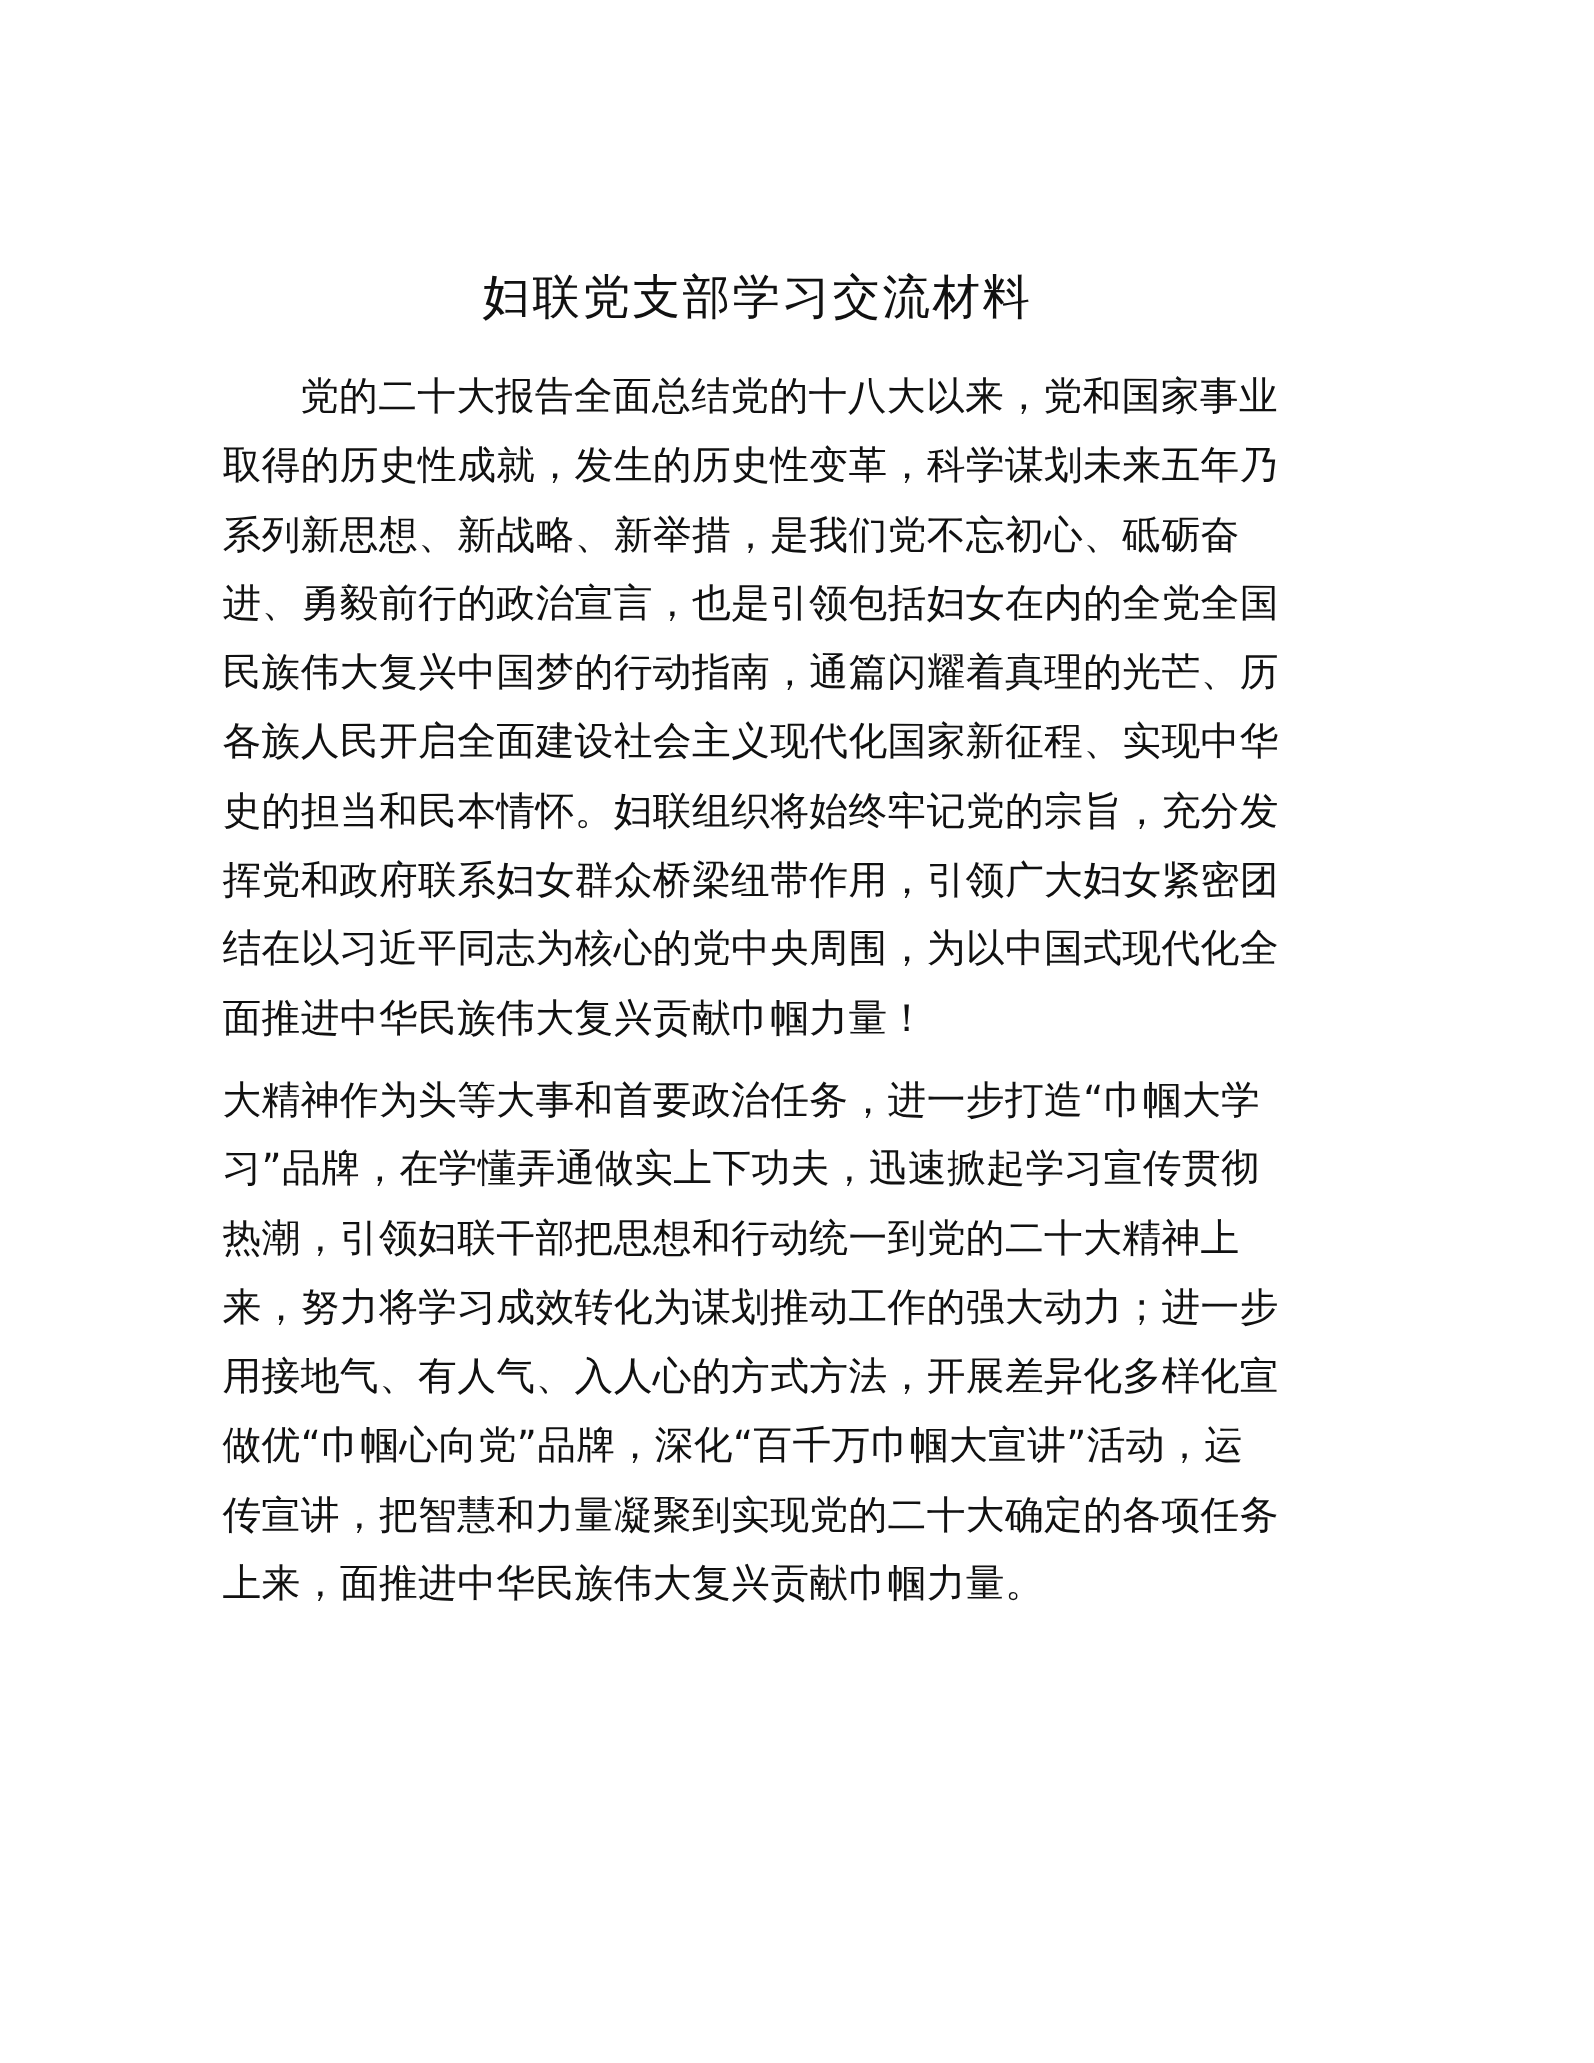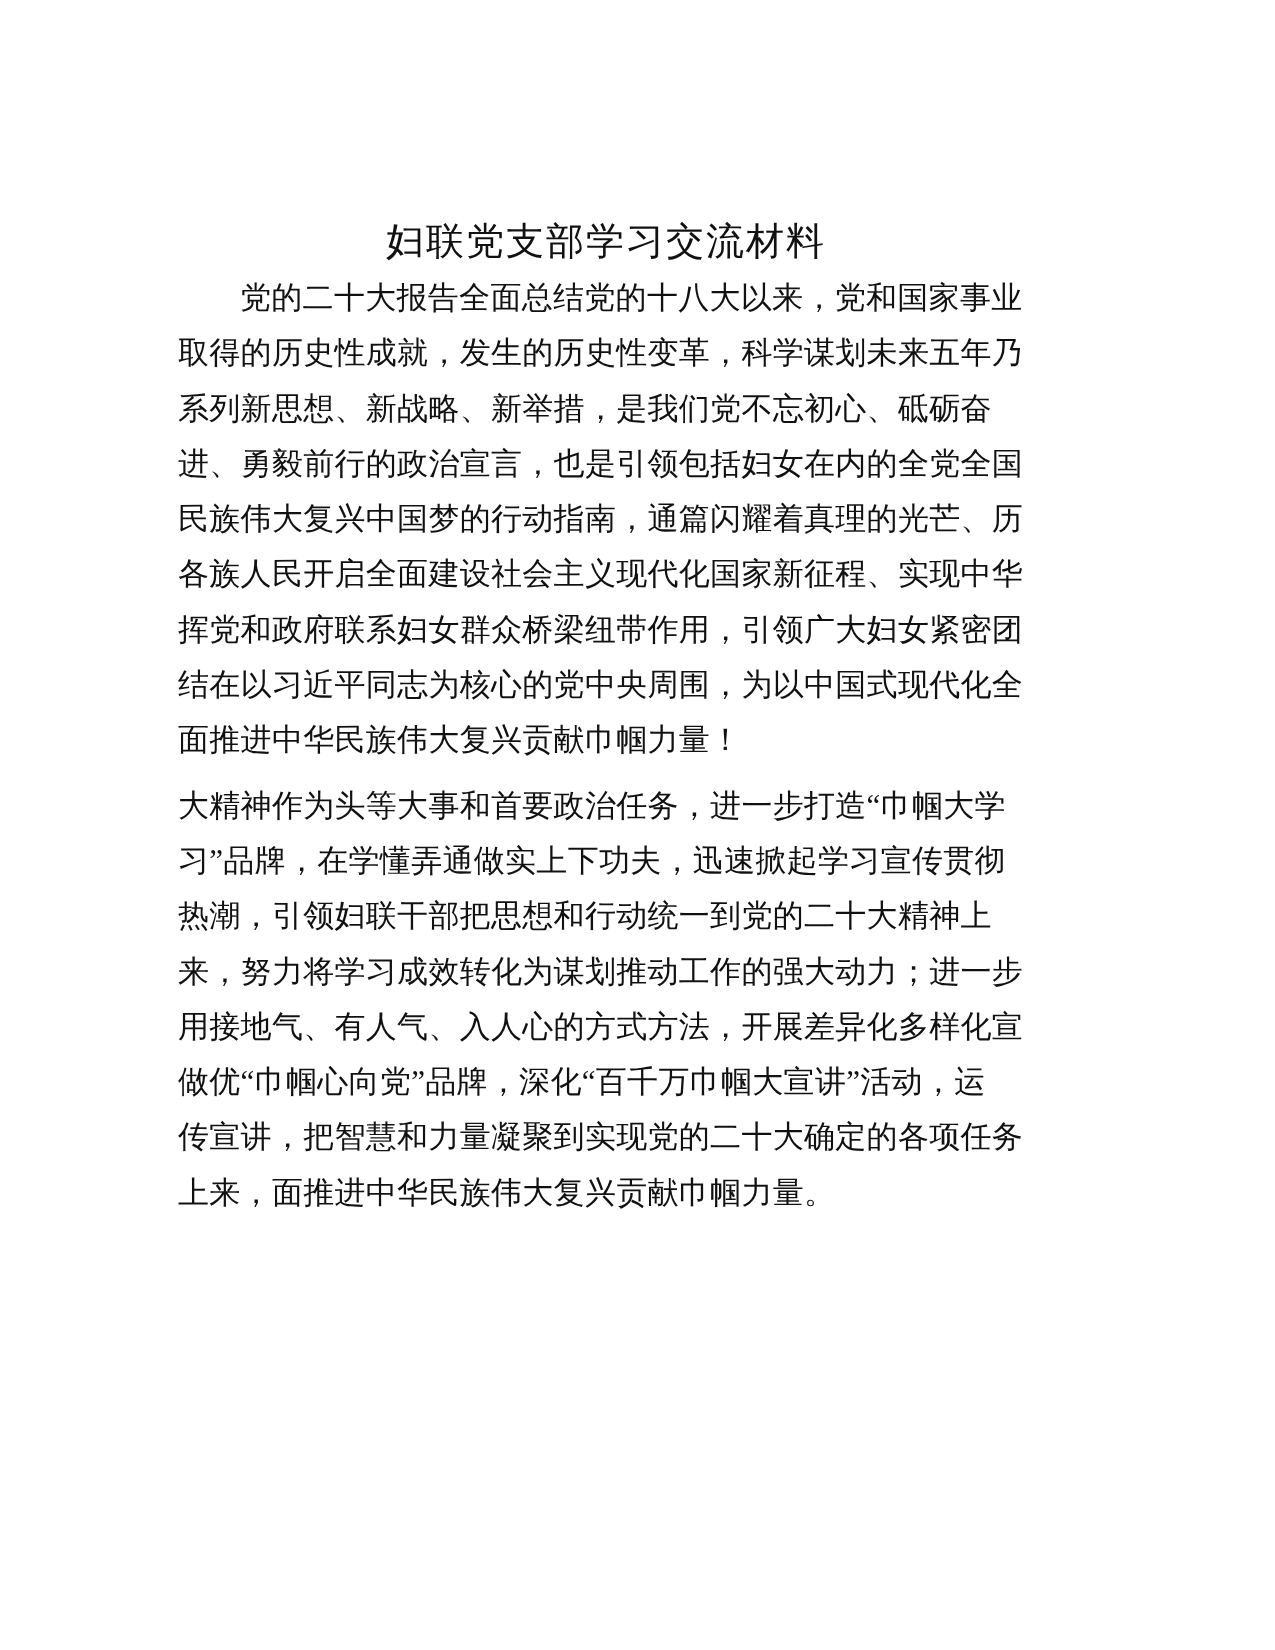--- a/index.html
+++ b/index.html
@@ -1,40 +1,41 @@
 <!DOCTYPE html>
 <html><head>
 <meta charset="utf-8">
 <style>
   html, body { margin:0; padding:0; background:#ffffff; }
   body { width:1275px; height:1650px; position:relative; overflow:hidden;
          font-family:"DejaVu Sans", "Liberation Sans", sans-serif; color:#111; }
   .title { position:absolute; top:213px; left:0; width:1212px; text-align:center;
-           font-size:38px; line-height:56px; letter-spacing:2px; }
-  .body { position:absolute; left:178px; top:270px; width:860px;font-family:Liberation Serif, serif; }
+           font-size:38px; line-height:56px; letter-spacing:2px;font-family:Liberation Mono, monospace; }
+  .body { position:absolute; left:178px; top:290px; width:860px; }
   .para { margin:0; font-size:31px; line-height:55.3px; text-align:justify;
           text-indent:62px; letter-spacing:0.3px; }
   .para + .para { margin-top:10px; }
   .line { display:block; white-space:nowrap; }
   .first { padding-left:62px; }
 </style>
 </head>
 <body>
 
 <div>
   <div class="title">妇联党支部学习交流材料</div>
 
   <div class="body">
     <div class="para" style="text-indent:0">
       <span class="line first">党的二十大报告全面总结党的十八大以来，党和国家事业</span>
       <span class="line">取得的历史性成就，发生的历史性变革，科学谋划未来五年乃</span>
       <span class="line">系列新思想、新战略、新举措，是我们党不忘初心、砥砺奋</span>
       <span class="line">进、勇毅前行的政治宣言，也是引领包括妇女在内的全党全国</span>
       <span class="line">民族伟大复兴中国梦的行动指南，通篇闪耀着真理的光芒、历</span>
       <span class="line">各族人民开启全面建设社会主义现代化国家新征程、实现中华</span>
+      <span class="line">史的担当和民本情怀。妇联组织将始终牢记党的宗旨，充分发</span>
       <span class="line">挥党和政府联系妇女群众桥梁纽带作用，引领广大妇女紧密团</span>
       <span class="line">结在以习近平同志为核心的党中央周围，为以中国式现代化全</span>
       <span class="line">面推进中华民族伟大复兴贡献巾帼力量！</span>
     </div>
     <div class="para" style="text-indent:0">
       <span class="line">大精神作为头等大事和首要政治任务，进一步打造“巾帼大学</span>
       <span class="line">习”品牌，在学懂弄通做实上下功夫，迅速掀起学习宣传贯彻</span>
       <span class="line">热潮，引领妇联干部把思想和行动统一到党的二十大精神上</span>
       <span class="line">来，努力将学习成效转化为谋划推动工作的强大动力；进一步</span>
       <span class="line">用接地气、有人气、入人心的方式方法，开展差异化多样化宣</span>

